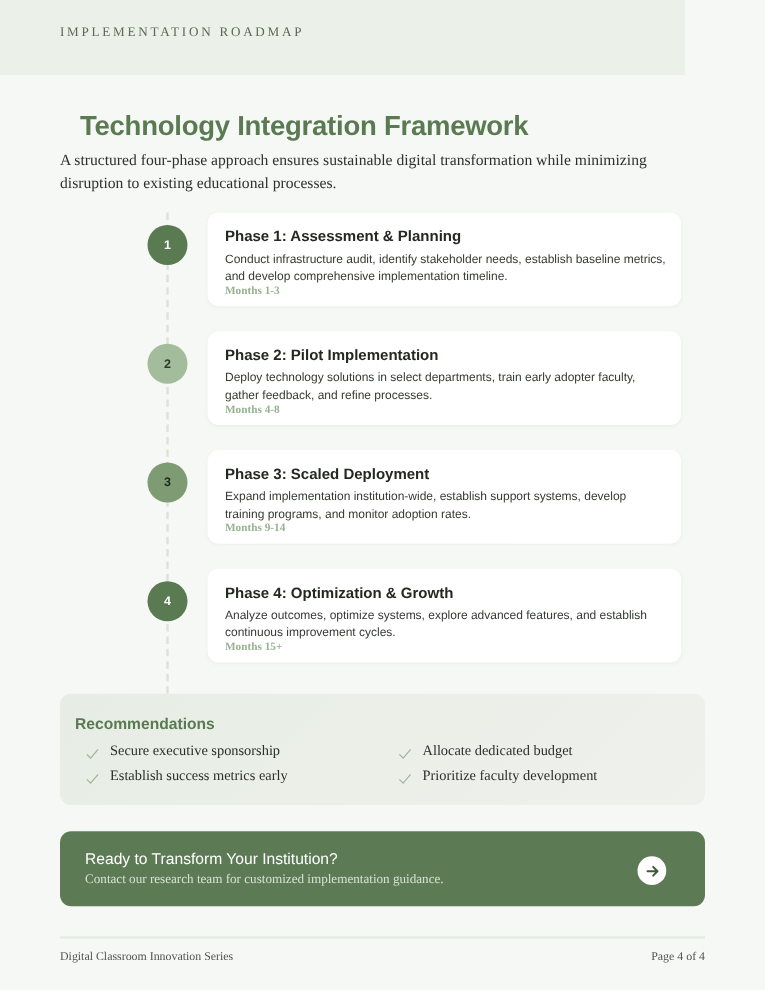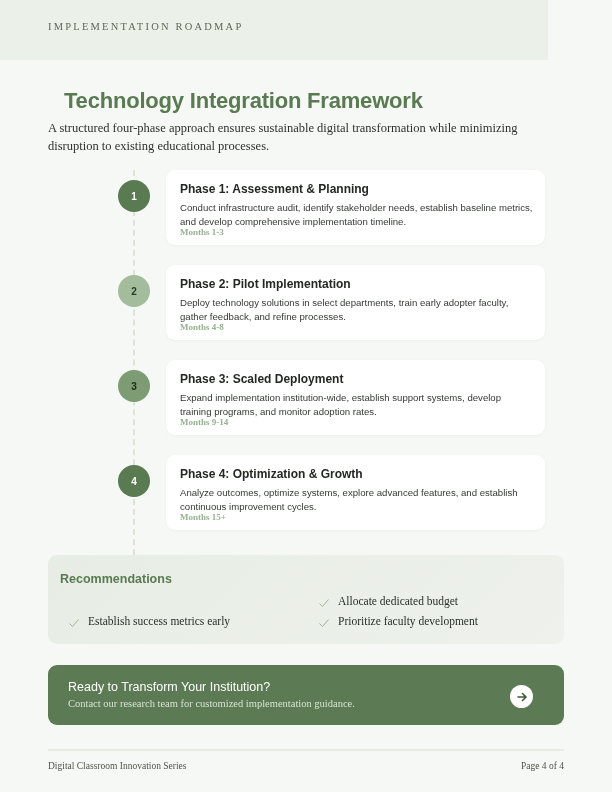--- a/index.html
+++ b/index.html
@@ -163,20 +163,28 @@
   <div class="phase-card">
     <div class="phase-title">Phase 4: Optimization &amp; Growth</div>
     <div class="phase-desc">Analyze outcomes, optimize systems, explore advanced features, and establish continuous improvement cycles.</div>
     <div class="phase-months">Months 15+</div>
   </div>
 </div>
 
 <div class="recs">
   <div class="recs-title">Recommendations</div>
 
+  <div class="rec-item" style="left:20px;top:40px;">
+    <span class="rec-check">
+      <svg width="12" height="12" viewBox="0 0 12 12">
+          <path d="M1.5 6.5 L4.5 9.5 L10.5 2.5" fill="none" stroke="#9db897" stroke-width="1"></path>
+        </svg>
+    </span>
+    <span class="rec-text">Secure executive sponsorship</span>
+  </div>
   <div class="rec-item" style="left:20px;top:60px;">
     <span class="rec-check">
       <svg width="12" height="12" viewBox="0 0 12 12">
           <path d="M1.5 6.5 L4.5 9.5 L10.5 2.5" fill="none" stroke="#9db897" stroke-width="1"></path>
         </svg>
     </span>
     <span class="rec-text">Establish success metrics early</span>
   </div>
   <div class="rec-item" style="left:270px;top:40px;">
     <span class="rec-check">

